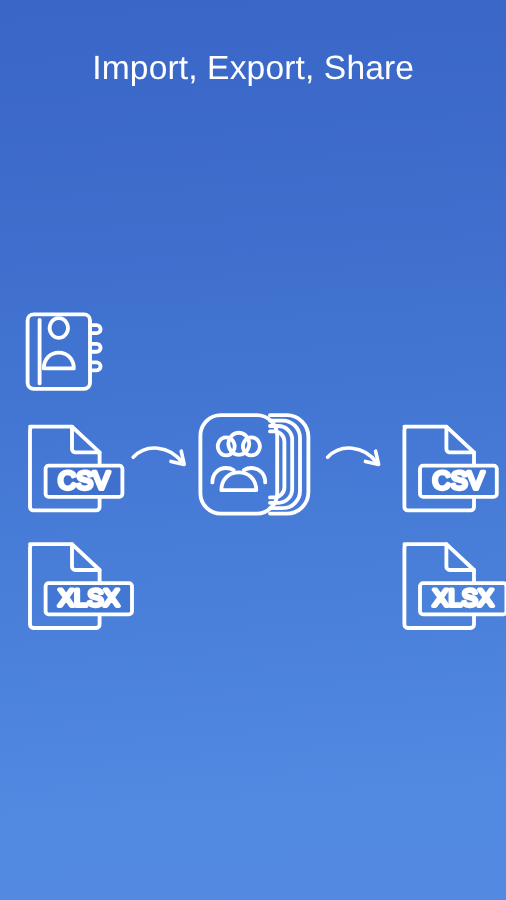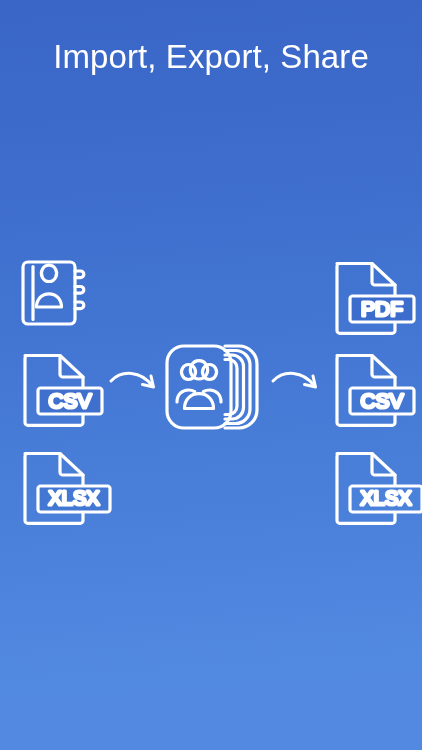--- a/index.html
+++ b/index.html
@@ -19,21 +19,21 @@
     background: linear-gradient(176deg, #3a67c7 0%, #3d6bcb 18%, #4275d2 42%, #4a80da 68%, #5289e1 88%, #5489e2 100%);
   }
   
   #title {
     position: absolute;
     top: 40px;
     left: 0;
     width: 422px;
     text-align: center;
     color: #ffffff;
-    font-size: 33px;
+    font-size: 28px;
     font-weight: 300;
     letter-spacing: 0.1px;
     line-height: 34px;
     white-space: nowrap;
     -webkit-font-smoothing: antialiased;
   }
   
   #diagram {
     position: absolute;
     top: 0;
@@ -140,28 +140,20 @@
       </svg>
     </div>
 
     <div class="node" id="arrow-export">
       <svg width="56" height="40" viewBox="0 0 56 40" fill="none" stroke="#ffffff" stroke-width="3" stroke-linecap="round" stroke-linejoin="round">
         <path d="M3 15 C14 3.5, 33 5, 44 19.5"></path>
         <path d="M34.5 18.5 L45.5 21 L43 10"></path>
       </svg>
     </div>
 
-    <div class="node" id="node-pdf-out">
-      <svg width="92" height="78" viewBox="0 0 92 78" fill="none" stroke="#ffffff" stroke-width="3.2" stroke-linecap="round" stroke-linejoin="round">
-        <path d="M7 5.5 h35 L65 27 v45.5 a2.8 2.8 0 0 1 -2.8 2.8 H9.8 A2.8 2.8 0 0 1 7 72.5 V8.3 A2.8 2.8 0 0 1 9.8 5.5 z"></path>
-        <path d="M42 5.5 v18.7 a2.8 2.8 0 0 0 2.8 2.8 H65"></path>
-        <rect x="20" y="38" width="64" height="26" rx="2.6" ry="2.6" fill="#3c6dcc" stroke="#ffffff"></rect>
-        <text class="lbl" x="52" y="52" font-size="21">PDF</text>
-      </svg>
-    </div>
 
     <div class="node" id="node-csv-out">
       <svg width="92" height="78" viewBox="0 0 92 78" fill="none" stroke="#ffffff" stroke-width="3.2" stroke-linecap="round" stroke-linejoin="round">
         <path d="M7 5.5 h35 L65 27 v45.5 a2.8 2.8 0 0 1 -2.8 2.8 H9.8 A2.8 2.8 0 0 1 7 72.5 V8.3 A2.8 2.8 0 0 1 9.8 5.5 z"></path>
         <path d="M42 5.5 v18.7 a2.8 2.8 0 0 0 2.8 2.8 H65"></path>
         <rect x="20" y="38" width="64" height="26" rx="2.6" ry="2.6" fill="#4277d4" stroke="#ffffff"></rect>
         <text class="lbl" x="52" y="52" font-size="21">CSV</text>
       </svg>
     </div>
 

